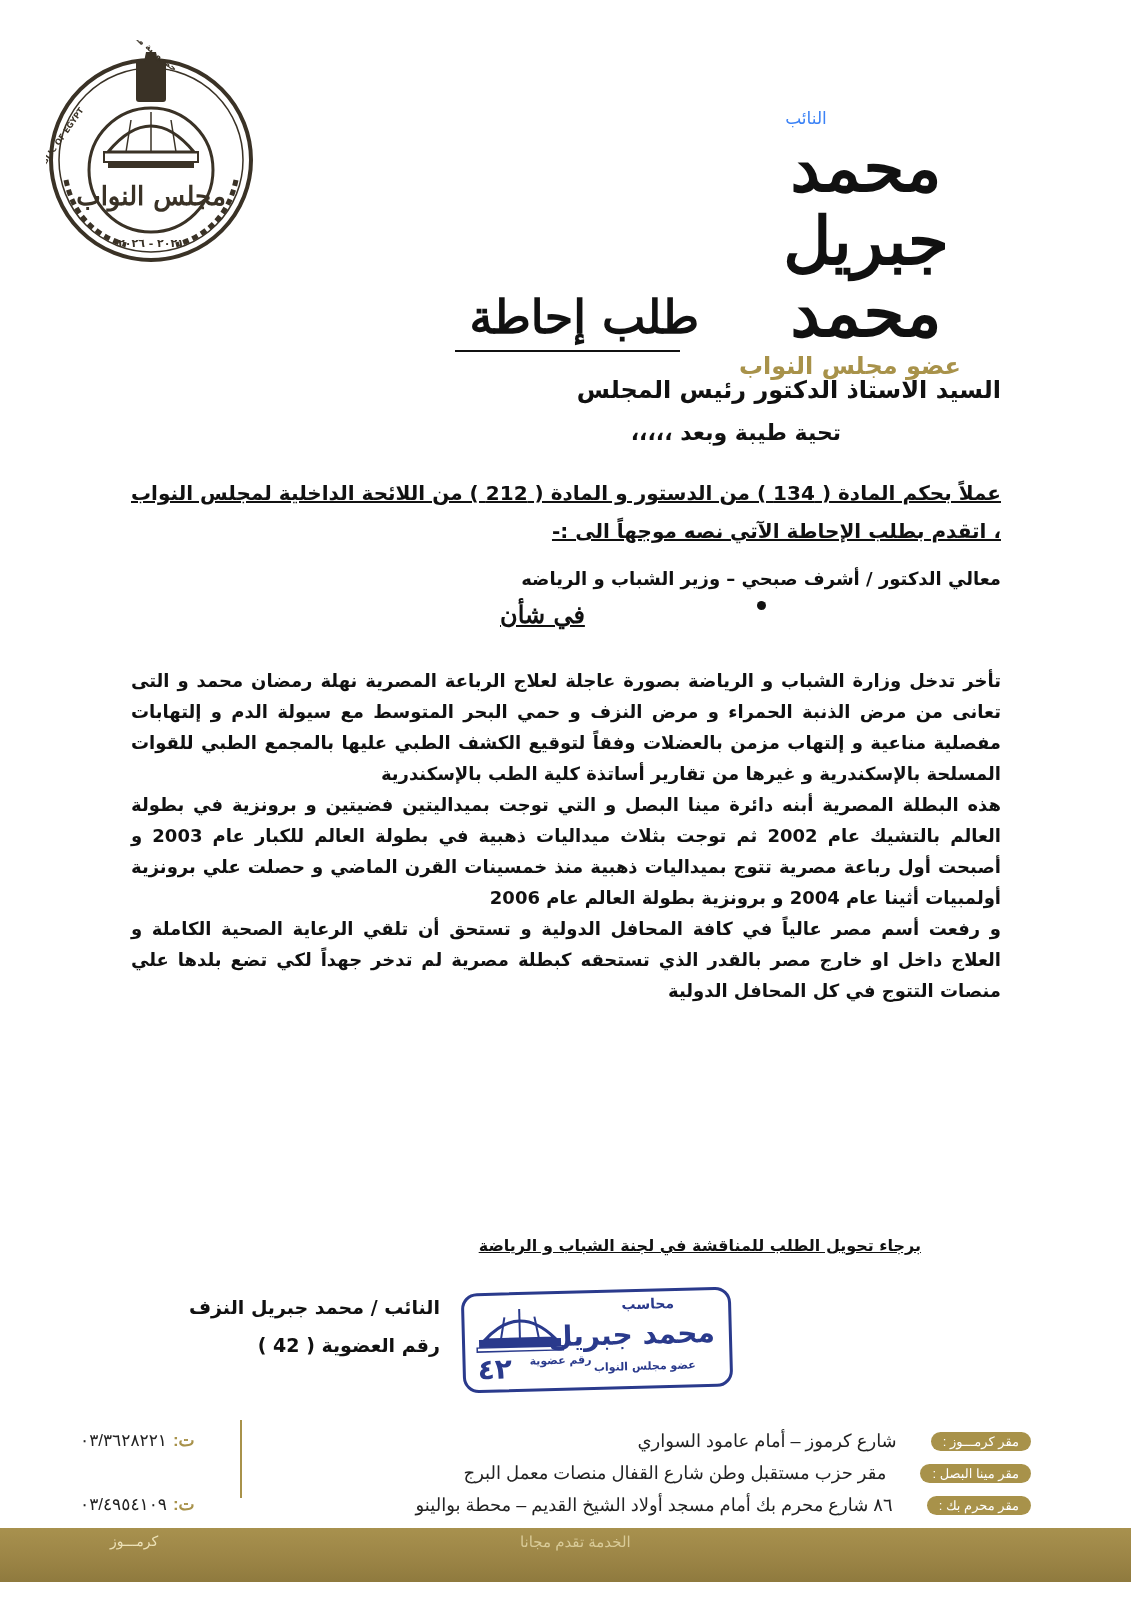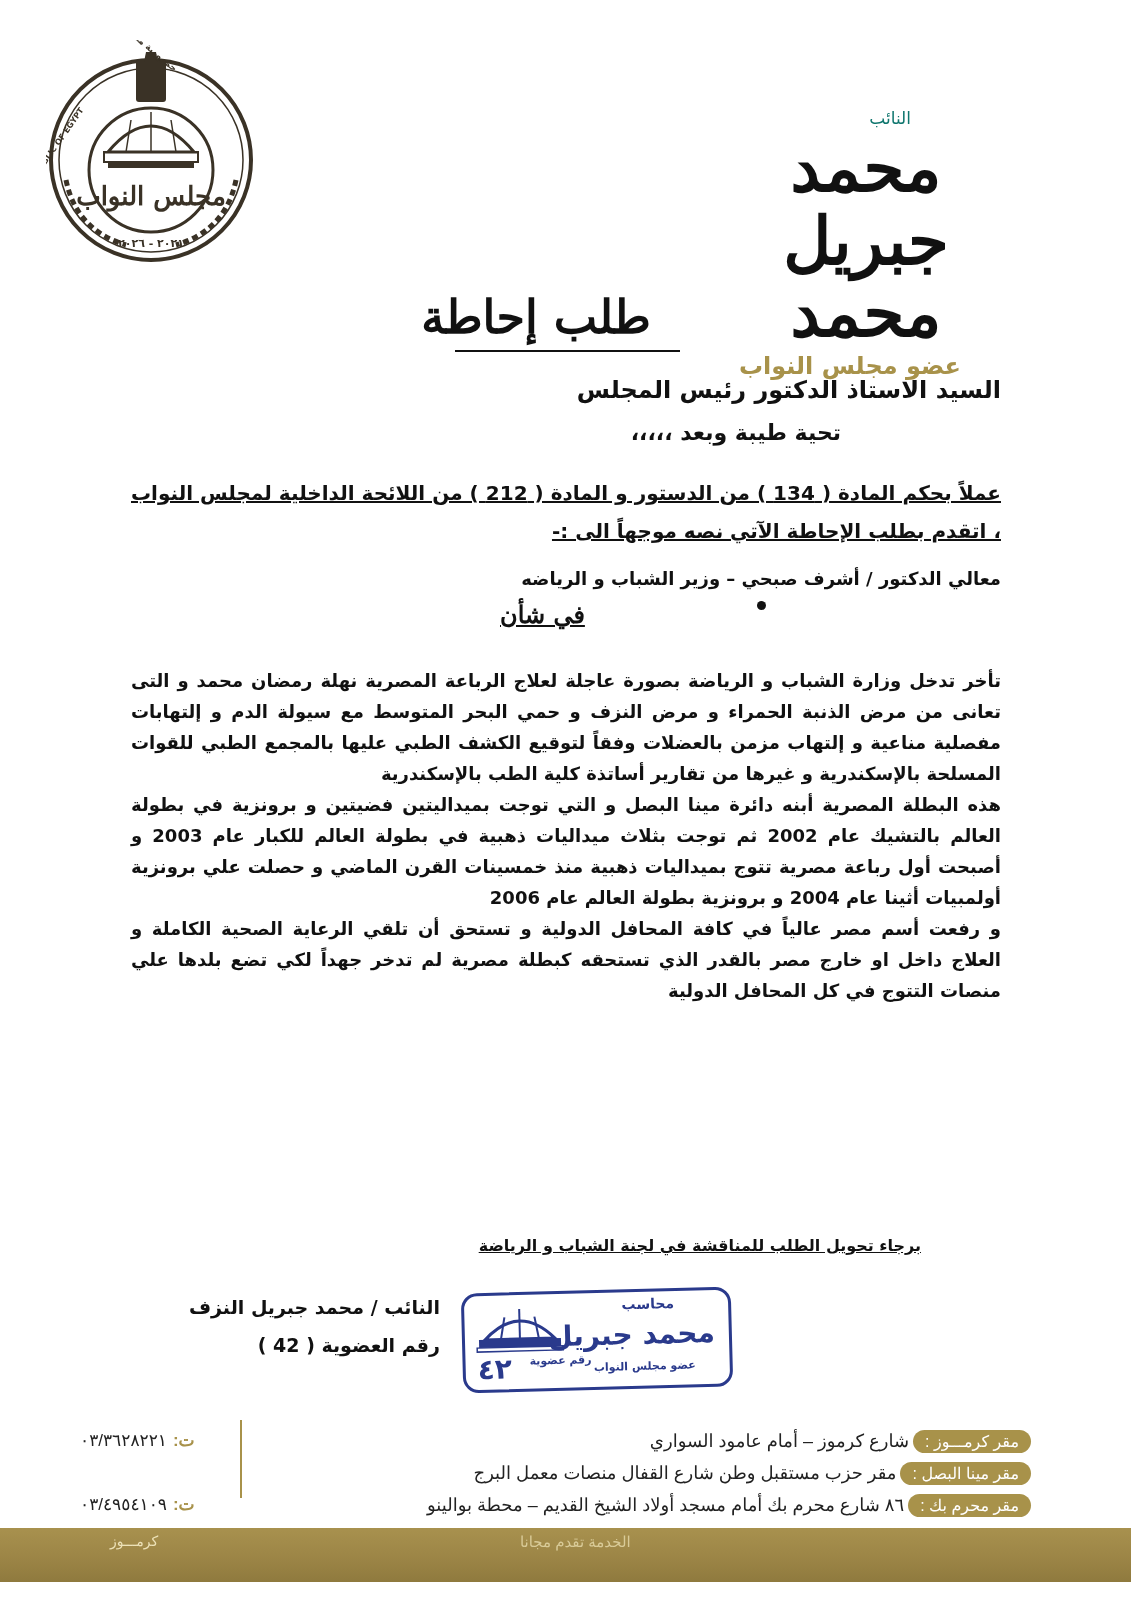--- a/index.html
+++ b/index.html
@@ -4,26 +4,26 @@
 <style>
   * { box-sizing: border-box; margin: 0; padding: 0; }
   html, body { width: 1131px; height: 1600px; background: #ffffff; overflow: hidden; }
   body { position: relative; font-family: "DejaVu Sans", sans-serif; color: #111; }
 
   
   .seal { position: absolute; left: 46px; top: 40px; width: 210px; height: 232px; }
   .seal svg { width: 100%; height: 100%; }
 
   .mp-block { position: absolute; right: 100px; top: 108px; width: 330px; text-align: center; }
-  .mp-role { font-size: 17px; color: #0f766e; letter-spacing: 2px; margin-right: 60px; text-align: right; padding-right: 60px; }
+  .mp-role { font-size: 17px; color: #3b82f6; letter-spacing: 2px; margin-right: 60px; padding-right: 60px; }
   .mp-name { font-family: "DejaVu Serif", serif; font-size: 66px; font-weight: bold; color: #111; line-height: 1.1; margin-top: 4px; letter-spacing: 1px; }
   .mp-title { font-size: 24px; font-weight: bold; color: #a8924a; margin-top: 2px; text-align: right; padding-right: 70px; }
 
   
-  .doc-title { position: absolute; left: 396px; width: 280px; top: 290px; text-align: center; font-family: "DejaVu Serif", serif; font-size: 46px; font-weight: bold; }
+  .doc-title { position: absolute; left: 419px; width: 280px; top: 290px; text-align: right; font-family: "DejaVu Serif", serif; font-size: 46px; font-weight: bold; }
   .title-rule { position: absolute; left: 455px; width: 225px; top: 350px; height: 2px; background: #111; }
 
   .salute { position: absolute; right: 130px; top: 376px; font-size: 24px; font-weight: bold; }
   .greeting { position: absolute; right: 290px; top: 420px; font-size: 22px; font-weight: bold; }
 
   .intro { position: absolute; right: 130px; top: 474px; width: 870px; font-size: 20px; font-weight: bold; line-height: 38px; text-decoration: underline; text-align: justify; text-align-last: right; }
 
   .addressee { position: absolute; right: 130px; top: 568px; font-size: 18px; font-weight: bold; display: flex; align-items: center; gap: 12px; flex-direction: column; }
   .bullet { width: 9px; height: 9px; border-radius: 50%; background: #111; display: inline-block; order: 2; }
 
@@ -42,21 +42,21 @@
   .stamp .occupation { position: absolute; right: 54px; top: 4px; font-size: 14px; font-weight: bold; }
   .stamp .stamp-name { position: absolute; right: 14px; top: 26px; font-size: 28px; font-weight: bold; }
   .stamp .stamp-role { position: absolute; right: 34px; top: 68px; font-size: 11px; font-weight: bold; }
   .stamp .dome { position: absolute; left: 10px; top: 8px; width: 90px; height: 52px; }
   .stamp .mem-lbl { position: absolute; left: 64px; top: 60px; font-size: 11px; font-weight: bold; text-align: center; line-height: 13px; }
   .stamp .mem-num { position: absolute; left: 12px; top: 58px; font-size: 28px; font-weight: bold; line-height: 32px; }
 
   
   .addr { position: absolute; right: 100px; top: 1425px; width: 820px; font-family: "Liberation Sans", sans-serif; }
   .addr-row { display: flex; align-items: center; height: 32px; }
-  .addr-label { background: #a8924a; color: #fff; font-size: 16px; padding: 2px 12px; border-radius: 14px; white-space: nowrap; }
+  .addr-label { background: #a8924a; color: #fff; font-size: 13px; padding: 2px 12px; border-radius: 14px; white-space: nowrap; margin-left: 30px; }
   .addr-text { font-size: 18px; color: #222; margin-right: 4px; white-space: nowrap; }
 
   .phone-divider { position: absolute; left: 240px; top: 1420px; width: 2px; height: 78px; background: #a8924a; }
   .phone { position: absolute; left: 80px; font-family: "Liberation Sans", sans-serif; font-size: 17px; color: #222; direction: rtl; }
   .phone .lbl { color: #a8924a; font-weight: bold; margin-left: 6px; }
   .phone1 { top: 1430px; }
   .phone2 { top: 1494px; }
 
   .gold-band { position: absolute; left: 0; top: 1528px; width: 1131px; height: 54px; background: linear-gradient(180deg, #a8914e 0%, #9c8546 55%, #8f7a3e 100%); }
   .band-slogan { position: absolute; left: 520px; top: 1533px; font-size: 15px; color: #d9cb98; font-family: "Liberation Sans", sans-serif; }

